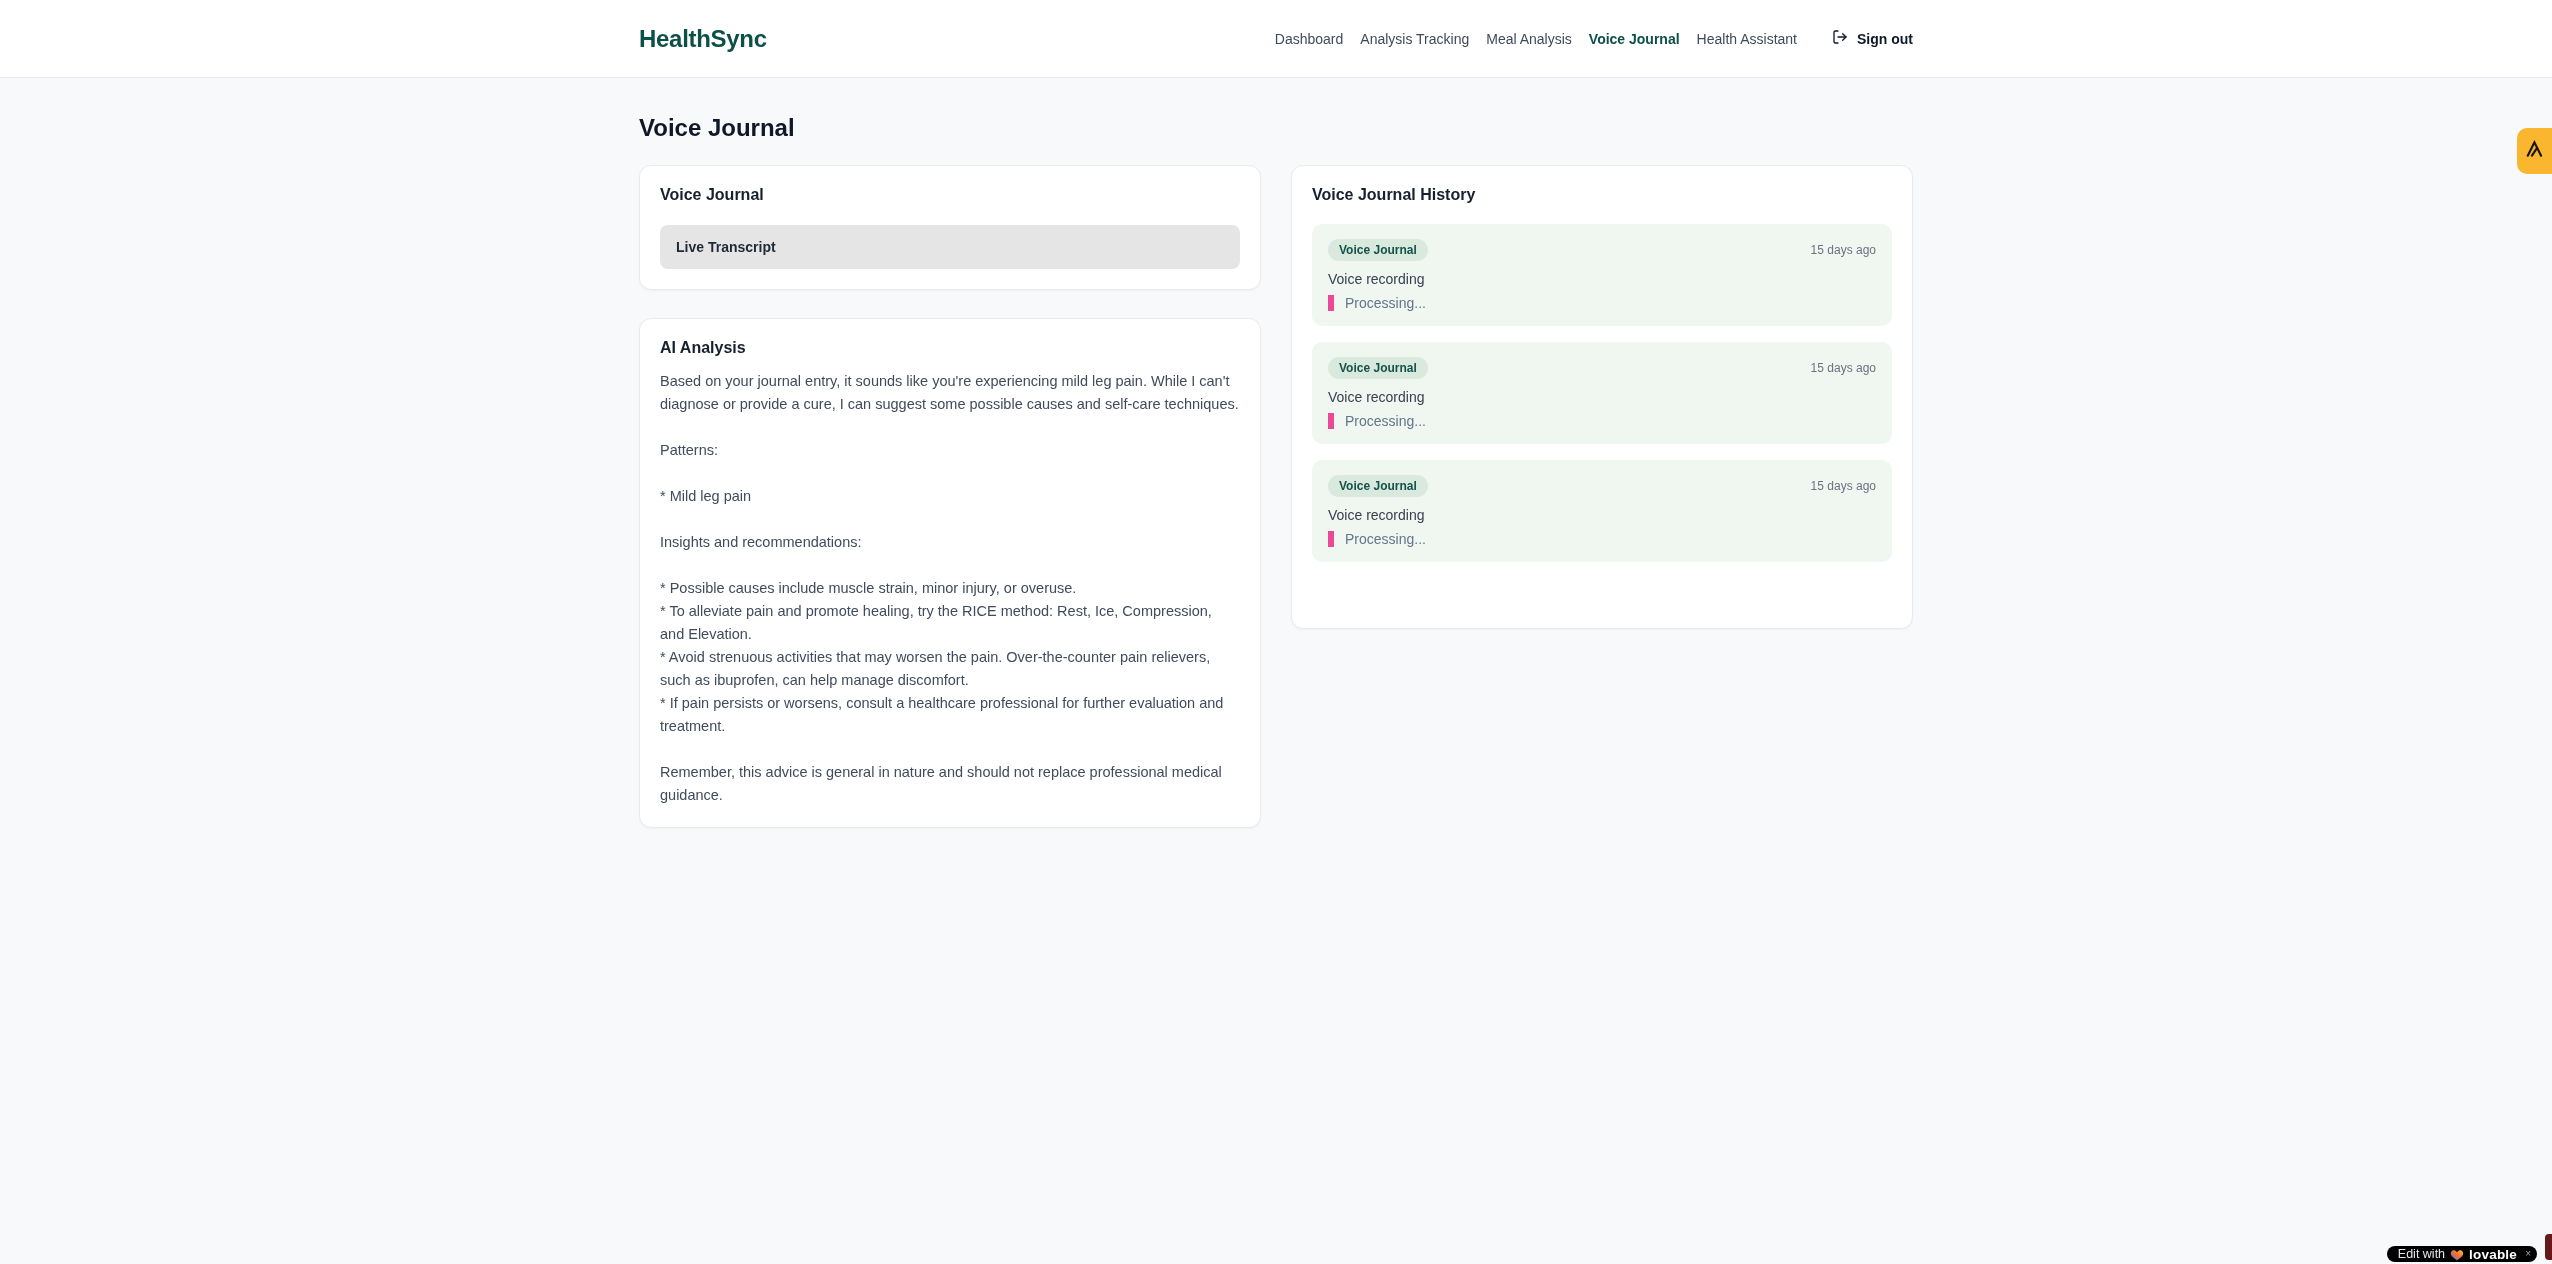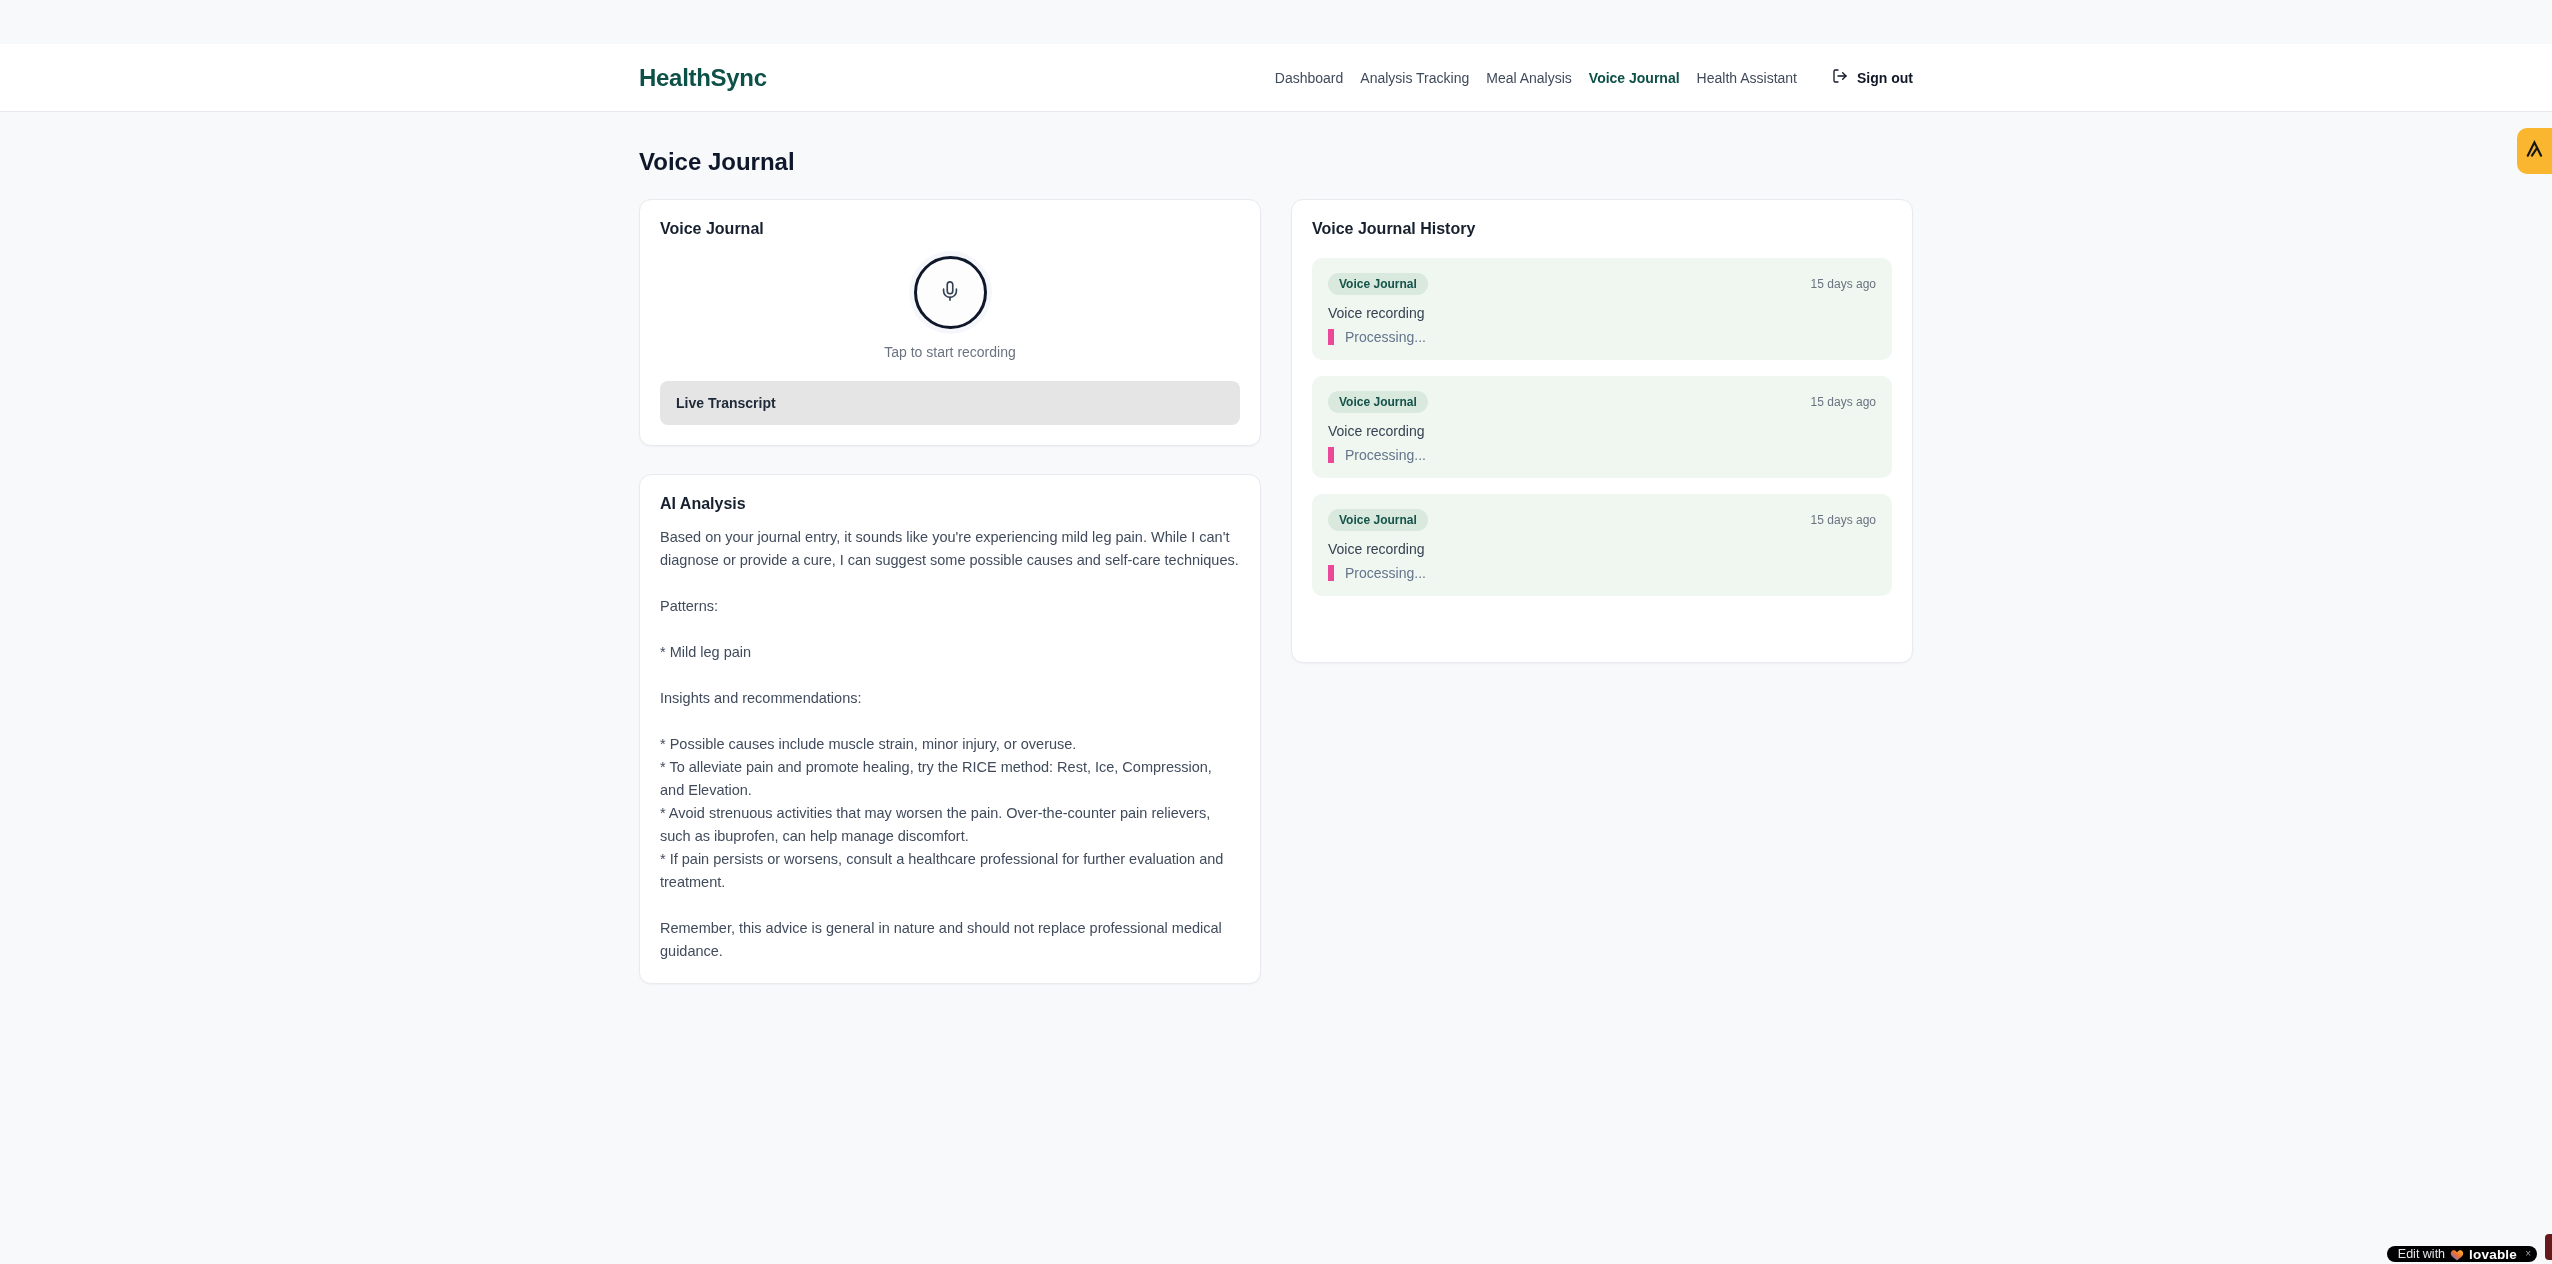--- a/index.html
+++ b/index.html
@@ -4,22 +4,22 @@
 <style>
   * { margin: 0; padding: 0; box-sizing: border-box; }
   html, body {
     width: 2552px; height: 1264px; overflow: hidden;
     background: #f7f9fb;
     font-family: "Liberation Sans", sans-serif;
     color: #1f2937;
   }
   
   .header {
-    height: 68px; background: #ffffff; border-bottom: 1px solid #e7e9ee;
-    display: flex;  margin-top: 44px;
+    height: 78px; background: #ffffff; border-bottom: 1px solid #e7e9ee;
+    display: flex; 
   }
   .header-inner {
     width: 1274px; margin: 0 auto; display: flex; align-items: center; justify-content: space-between;
   }
   .brand { font-size: 24px; font-weight: 700; letter-spacing: -0.3px; }
   .nav { display: flex; align-items: center; gap: 17px; }
   .nav-link { font-size: 14px; color: #3f4a5a; text-decoration: none; cursor: pointer; }
   .nav-link.active { font-weight: 700; }
   .signout { display: flex; align-items: center; gap: 9px; margin-left: 18px; cursor: pointer;
              font-size: 14px; color: #111827; font-weight: 600; }
@@ -117,32 +117,20 @@
 
 <div class="container">
   <h1 class="page-title">Voice Journal</h1>
 
   <div class="grid">
 
     <div class="col">
 
       <div class="card">
         <div class="card-title">Voice Journal</div>
-        <div class="rec-center">
-          <div class="mic-btn">
-            <span>
-              <svg viewBox="0 0 24 24" fill="none" stroke-width="1.8" stroke-linecap="round" stroke-linejoin="round">
-                <path d="M12 2a3 3 0 0 0-3 3v7a3 3 0 0 0 6 0V5a3 3 0 0 0-3-3Z"></path>
-                <path d="M19 10v2a7 7 0 0 1-14 0v-2"></path>
-                <line x1="12" y1="19" x2="12" y2="22"></line>
-              </svg>
-            </span>
-          </div>
-          <div class="tap-hint">Tap to start recording</div>
-        </div>
         <div class="transcript-box">
           <div class="transcript-label">Live Transcript</div>
         </div>
       </div>
 
       <div class="card">
         <div class="card-title">AI Analysis</div>
         <div class="ai-body">Based on your journal entry, it sounds like you're experiencing mild leg pain. While I can't diagnose or provide a cure, I can suggest some possible causes and self-care techniques.
 
 Patterns:

